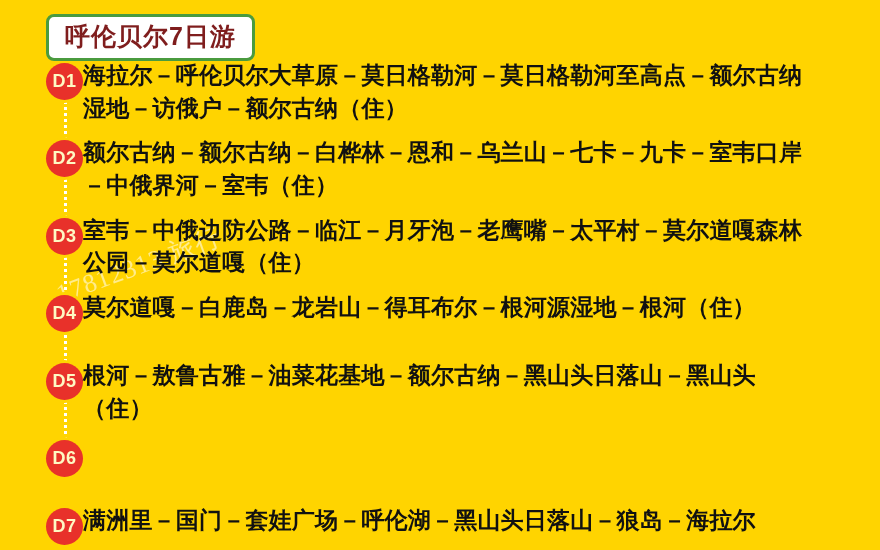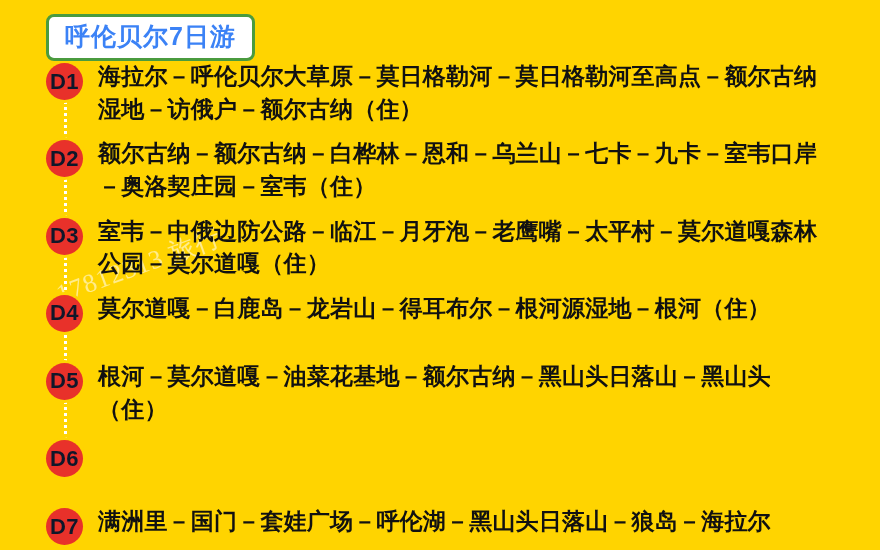--- a/index.html
+++ b/index.html
@@ -35,21 +35,21 @@
   .title-chip {
     position: absolute;
     left: 46px;
     top: 14px;
     background: #ffffff;
     border: 3px solid #4a9b3f;
     border-radius: 8px;
     padding: 5px 16px 7px 16px;
     font-size: 25px;
     font-weight: bold;
-    color: #3b82f6;
+    color: #7f1d1d;
     line-height: 1.15;
     letter-spacing: 1px;
     z-index: 3;
   }
   .timeline {
     position: absolute;
     left: 64px;
     top: 52px;
     width: 0;
     height: 412px;
@@ -70,39 +70,38 @@
     padding: 0 0 0 46px;
     margin-bottom: 12px;
     min-height: 56px;
   }
   .day-badge {
     flex: 0 0 auto;
     width: 37px;
     height: 37px;
     border-radius: 50%;
     background: #e8312a;
-    color: #0f172a;
-    font-size: 22px;
+    color: #fef9c3;
+    font-size: 18px;
     font-weight: bold;
     display: flex;
     align-items: center;
     justify-content: center;
     margin-top: 3px;
     box-shadow: 0 0 0 3px #FFD400;
     letter-spacing: 0.5px;
   }
   .day-text {
-    margin-left: 15px;
     font-size: 23px;
     line-height: 1.42;
     color: #111111;
     font-weight: bold;
     letter-spacing: 0.2px;
     max-width: 740px;
-    font-family: Liberation Sans, sans-serif;
+    font-family: Liberation Serif, serif;
   }
 </style>
 </head>
 <body>
 
 <div class="poster">
 
   <div class="watermark">17812313 旅行</div>
 
   <div class="timeline"></div>
@@ -111,36 +110,36 @@
 
   <div class="days">
 
     <div class="day-row">
       <div class="day-badge">D1</div>
       <div class="day-text">海拉尔－呼伦贝尔大草原－莫日格勒河－莫日格勒河至高点－额尔古纳湿地－访俄户－额尔古纳（住）</div>
     </div>
 
     <div class="day-row">
       <div class="day-badge">D2</div>
-      <div class="day-text">额尔古纳－额尔古纳－白桦林－恩和－乌兰山－七卡－九卡－室韦口岸－奥洛契庄园－室韦（住）</div>
+      <div class="day-text">额尔古纳－额尔古纳－白桦林－恩和－乌兰山－七卡－九卡－室韦口岸－中俄界河－室韦（住）</div>
     </div>
 
     <div class="day-row">
       <div class="day-badge">D3</div>
       <div class="day-text">室韦－中俄边防公路－临江－月牙泡－老鹰嘴－太平村－莫尔道嘎森林公园－莫尔道嘎（住）</div>
     </div>
 
     <div class="day-row">
       <div class="day-badge">D4</div>
       <div class="day-text">莫尔道嘎－白鹿岛－龙岩山－得耳布尔－根河源湿地－根河（住）</div>
     </div>
 
     <div class="day-row">
       <div class="day-badge">D5</div>
-      <div class="day-text">根河－莫尔道嘎－油菜花基地－额尔古纳－黑山头日落山－黑山头（住）</div>
+      <div class="day-text">根河－敖鲁古雅－油菜花基地－额尔古纳－黑山头日落山－黑山头（住）</div>
     </div>
 
     <div class="day-row">
       <div class="day-badge">D6</div>
     </div>
 
     <div class="day-row">
       <div class="day-badge">D7</div>
       <div class="day-text">满洲里－国门－套娃广场－呼伦湖－黑山头日落山－狼岛－海拉尔</div>
     </div>

